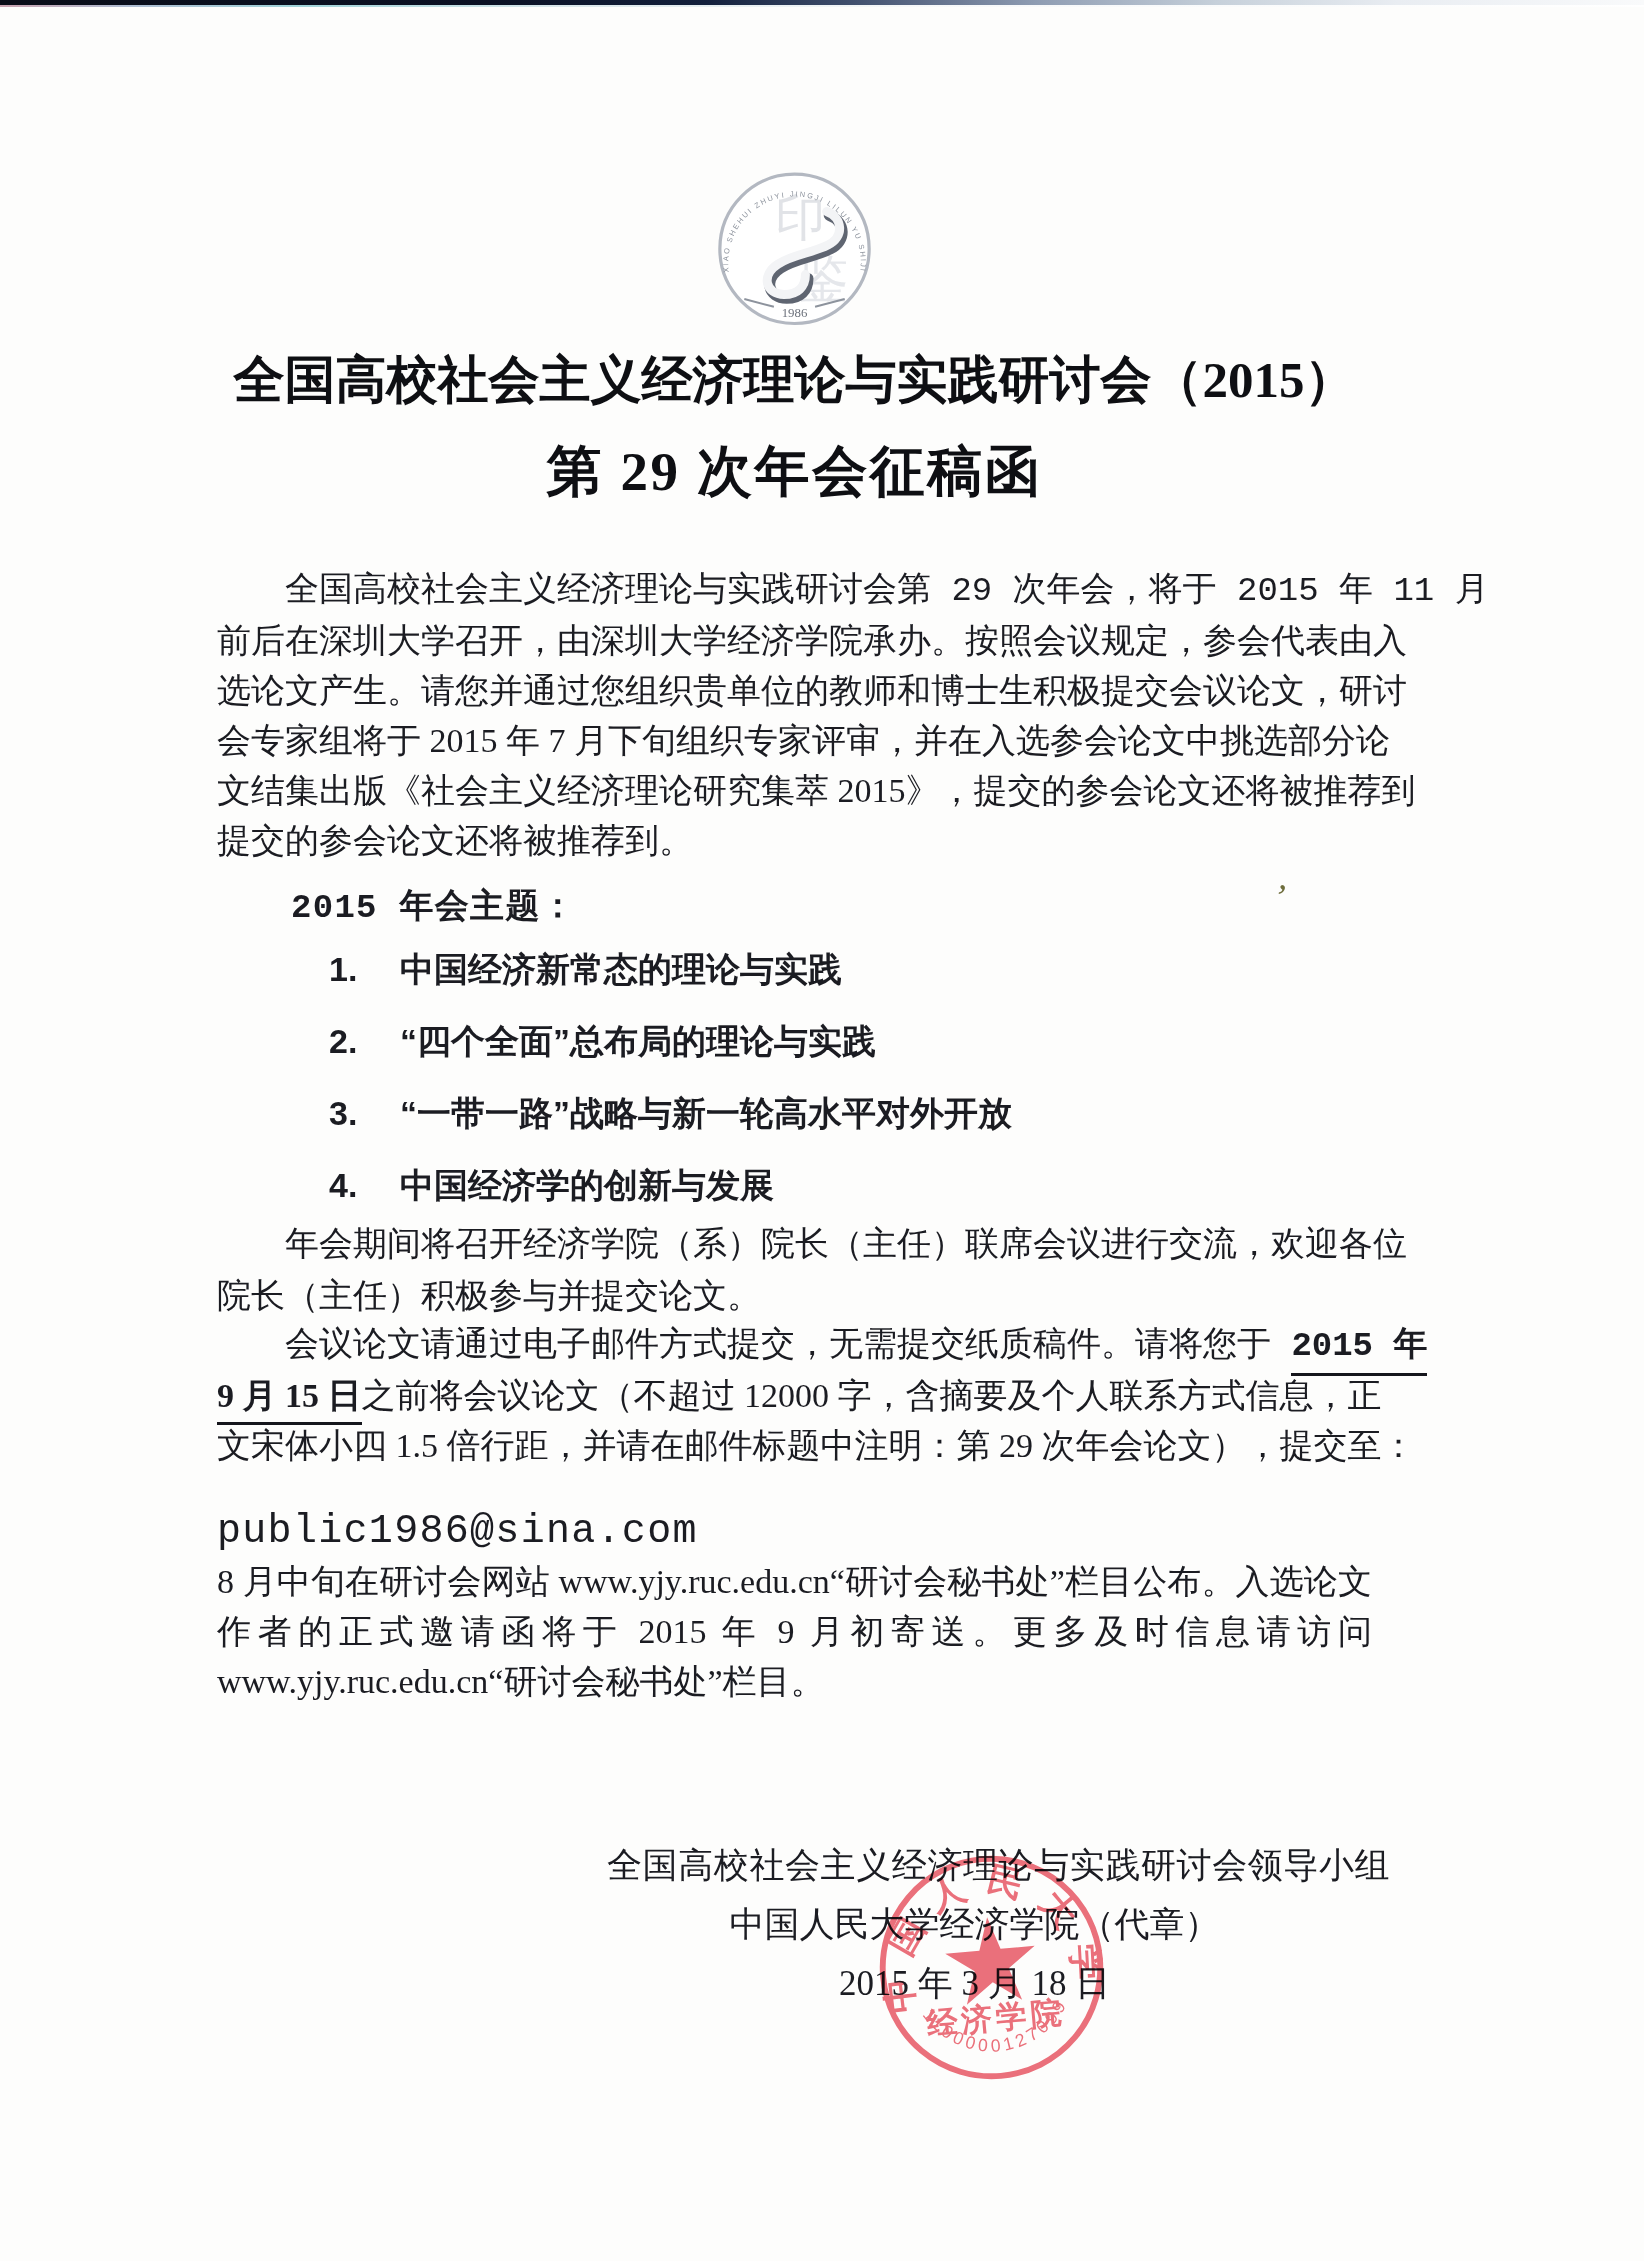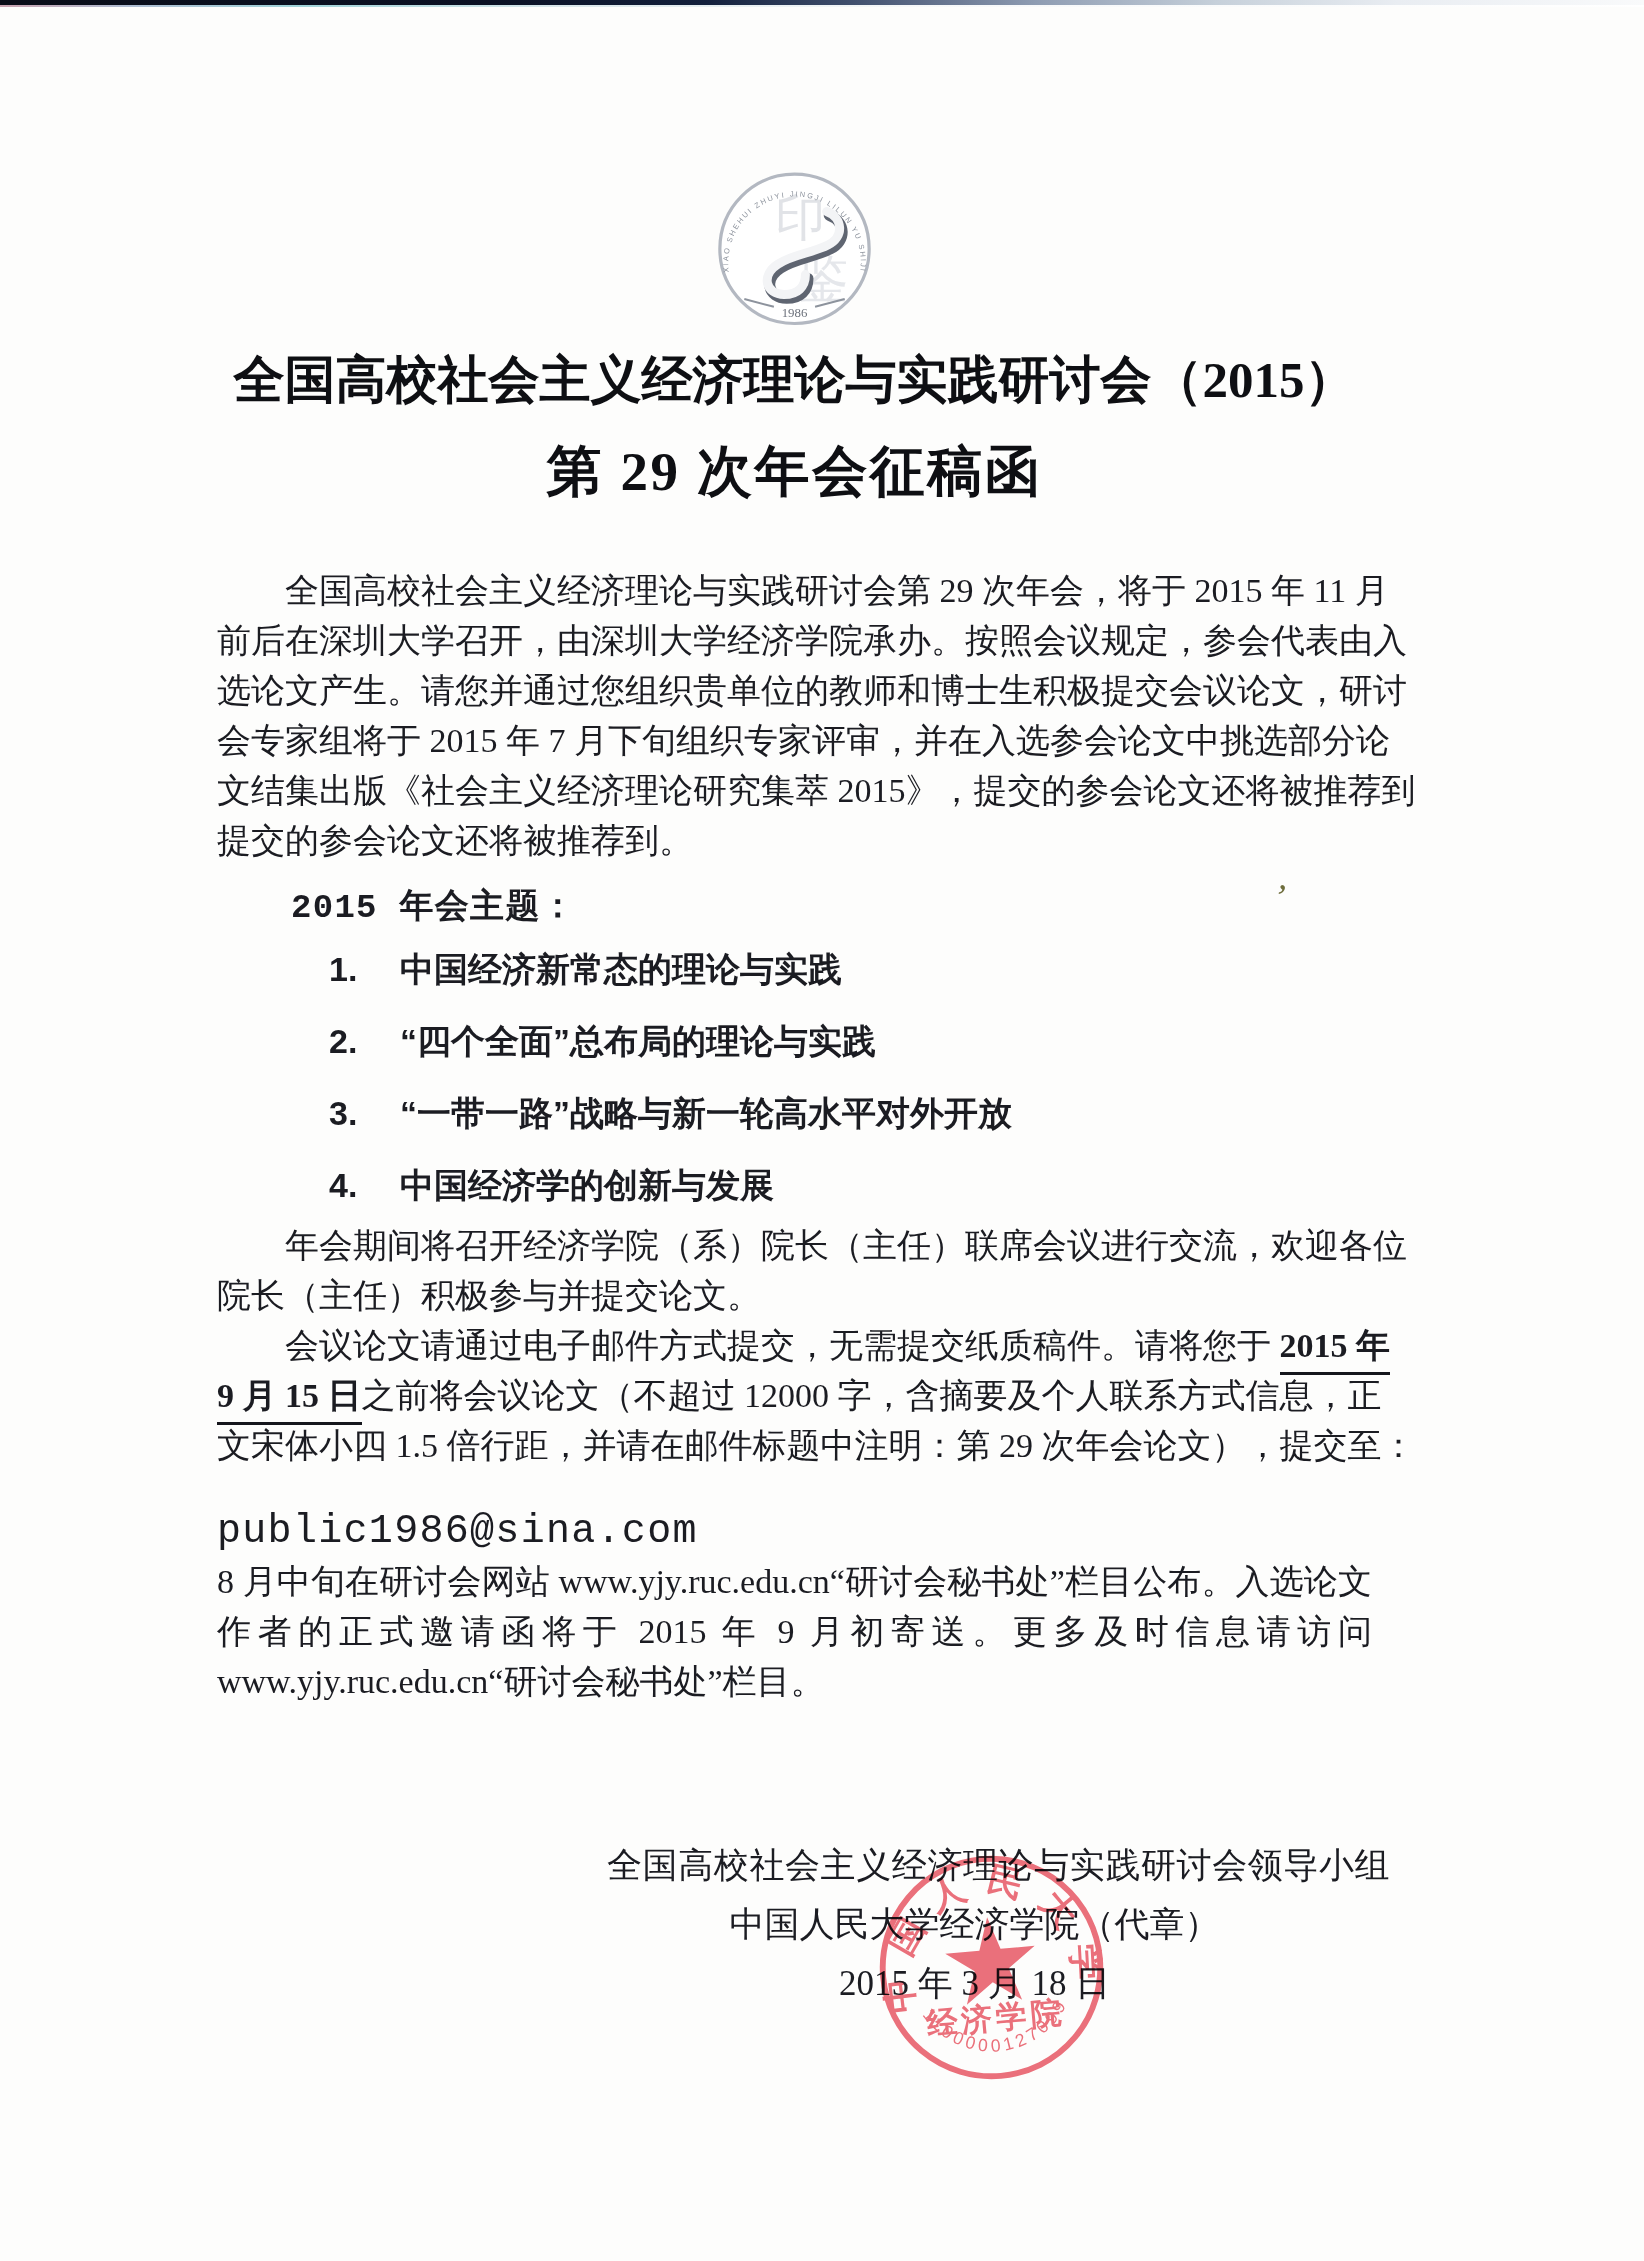--- a/index.html
+++ b/index.html
@@ -20,21 +20,21 @@
   .logo{position:absolute;left:716px;top:170px;width:157px;height:159px;}
   
   .title-wrap{position:absolute;left:217px;width:1155px;text-align:center;
     font-family:"Liberation Serif", serif;font-weight:700;color:#0e0f13;}
   .title1{top:346px;font-size:51px;letter-spacing:0px;}
   .title2{top:435px;font-size:55px;letter-spacing:2.6px;}
   
   .column{position:absolute;left:217px;top:566px;width:1155px;font-size:34px;}
   .line{line-height:50px;height:50px;text-align:justify;text-align-last:justify;white-space:nowrap;}
   .line.last{text-align-last:left;}
-  .indent{text-indent:68px;}
+  .indent{text-indent:68px;font-family:Liberation Mono, monospace;}
   .bu{font-weight:700;border-bottom:3.2px solid #15161c;padding-bottom:8px;}
   .themes-heading{margin-top:17px;font-family:Liberation Mono, monospace;font-weight:700;
     text-align-last:left;text-indent:74px;letter-spacing:1.3px;}
   .theme-item{height:72px;line-height:72px;font-family:"Liberation Sans", sans-serif;
     font-weight:700;text-align-last:left;white-space:nowrap;}
   .theme-item:first-of-type{margin-top:9px;}
   .theme-num{display:inline-block;margin-left:112px;width:71px;}
   .mono{font-family:"Liberation Mono", monospace;font-size:40px;letter-spacing:1.3px;margin-top:36px;}
   
   .stray{position:absolute;left:1275px;top:876px;font-size:36px;color:#6e6d3c;

